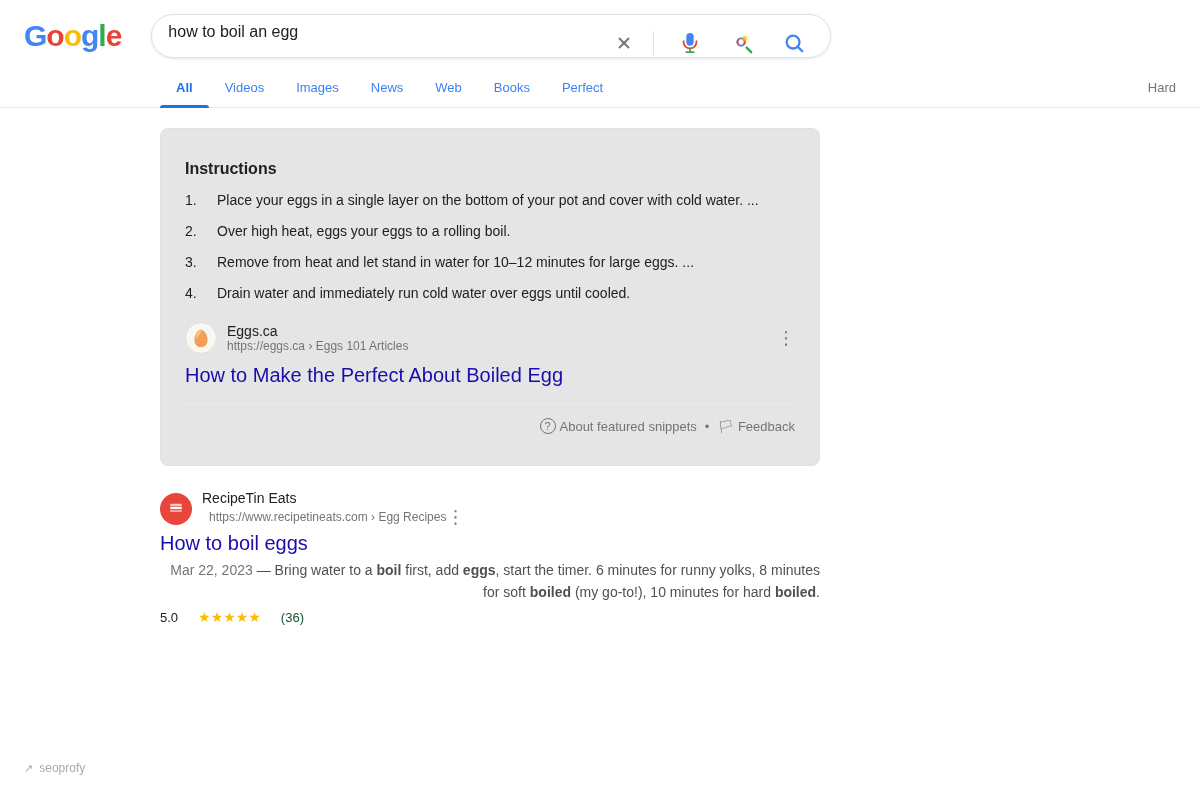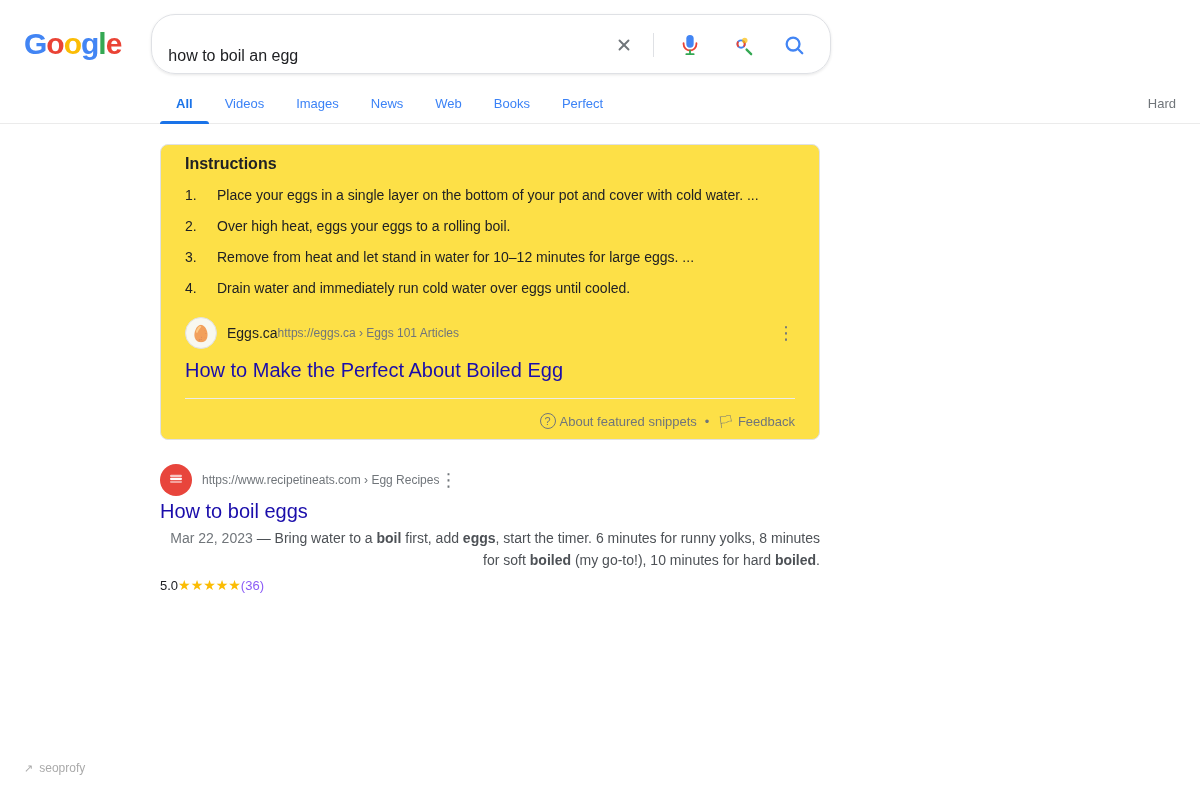--- a/index.html
+++ b/index.html
@@ -32,27 +32,27 @@
     }
     .logo-g { color: #4285F4; }
     .logo-o1 { color: #EA4335; }
     .logo-o2 { color: #FBBC05; }
     .logo-g2 { color: #4285F4; }
     .logo-l { color: #34A853; }
     .logo-e { color: #EA4335; }
 
     .search-bar {
       display: flex;
-      align-items: flex-end;
+      align-items: flex-start;
       border: 1px solid #dfe1e5;
       border-radius: 24px;
       padding: 8px 16px;
       flex: 1;
       max-width: 680px;
-      height: 60px;
+      height: 44px;
       box-shadow: 0 1px 3px rgba(0,0,0,0.1);
     }
 
     .search-input {
       border: none;
       outline: none;
       font-size: 16px;
       flex: 1;
       color: #202124;
       background: transparent;
@@ -139,24 +139,24 @@
     }
 
     
     .main-content {
       padding: 20px 0 20px 160px;
       max-width: 900px;
     }
 
     
     .featured-snippet {
-      background: #fde047;
+      background: #e5e5e5;
       border: 1px solid #dfe1e5;
       border-radius: 8px;
-      padding: 10px 24px;
+      padding: 31px 24px;
       margin-bottom: 20px;
       max-width: 660px;
     }
 
     .instructions-title {
       font-weight: bold;
       font-size: 16px;
       margin-bottom: 12px;
     }
 
@@ -196,21 +196,21 @@
       display: flex;
       align-items: center;
       justify-content: center;
       font-size: 16px;
       flex-shrink: 0;
       overflow: hidden;
     }
 
     .site-info {
       display: flex;
-      flex-direction: row;
+      flex-direction: column;
     }
 
     .site-name {
       font-size: 14px;
       color: #202124;
       font-weight: 500;
     }
 
     .site-url {
       font-size: 12px;
@@ -316,20 +316,21 @@
     .result-site-name {
       font-size: 14px;
       color: #202124;
     }
 
     .result-site-url {
       font-size: 12px;
       color: #70757a;
       display: flex;
       align-items: center;
+      margin-left: 7px;
     }
 
     .result-title {
       font-size: 20px;
       color: #1a0dab;
       text-decoration: none;
       font-weight: 400;
       display: block;
       margin-top: 4px;
     }
@@ -347,37 +348,37 @@
     }
 
     .bold-text {
       font-weight: bold;
       color: #4d5156;
     }
 
     .result-rating {
       display: flex;
       align-items: center;
-      gap: 0;
+      gap: 20px;
       margin-top: 6px;
       font-size: 14px;
     }
 
     .rating-num {
       color: #202124;
       font-size: 13px;
     }
 
     .stars {
       color: #fbbc04;
       font-size: 14px;
     }
 
     .rating-count {
-      color: #8b5cf6;
+      color: #14532d;
       font-size: 13px;
     }
 
     
     .watermark {
       position: fixed;
       bottom: 20px;
       left: 24px;
       color: #aaa;
       font-size: 12px;
@@ -518,20 +519,21 @@
         <div class="recipeTin-icon-inner">
           <svg width="24" height="24" viewBox="0 0 32 32">
             <circle cx="16" cy="16" r="14" fill="#E8453C"></circle>
             <rect x="8" y="13" width="16" height="3" rx="1.5" fill="white"></rect>
             <rect x="8" y="9" width="16" height="3" rx="1.5" fill="white" opacity="0.7"></rect>
             <rect x="8" y="17" width="16" height="3" rx="1.5" fill="white" opacity="0.5"></rect>
           </svg>
         </div>
       </div>
       <div class="result-site-info">
+        <span class="result-site-name">RecipeTin Eats</span>
         <span class="result-site-url">
           <span>https://www.recipetineats.com › Egg Recipes</span>
           <span style="cursor:pointer;color:#70757a;font-size:18px;">⋮</span>
         </span>
       </div>
     </div>
     <a class="result-title" href="#">How to boil eggs</a>
     <div class="result-desc">
       <span class="result-date">Mar 22, 2023</span> — Bring water to a <span class="bold-text">boil</span> first, add <span class="bold-text">eggs</span>, start the timer. 6 minutes for runny yolks, 8 minutes for soft <span class="bold-text">boiled</span> (my go-to!), 10 minutes for hard <span class="bold-text">boiled</span>.
     </div>

